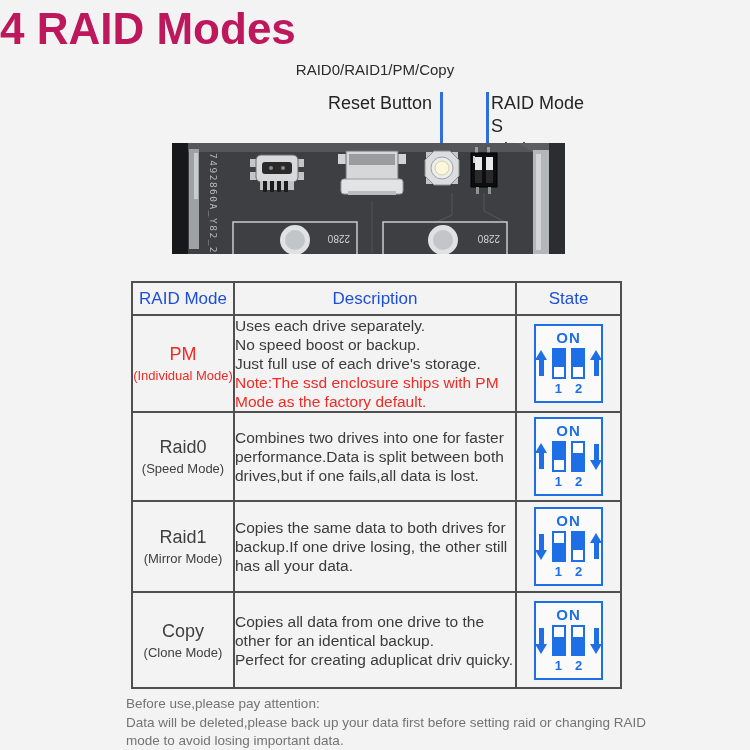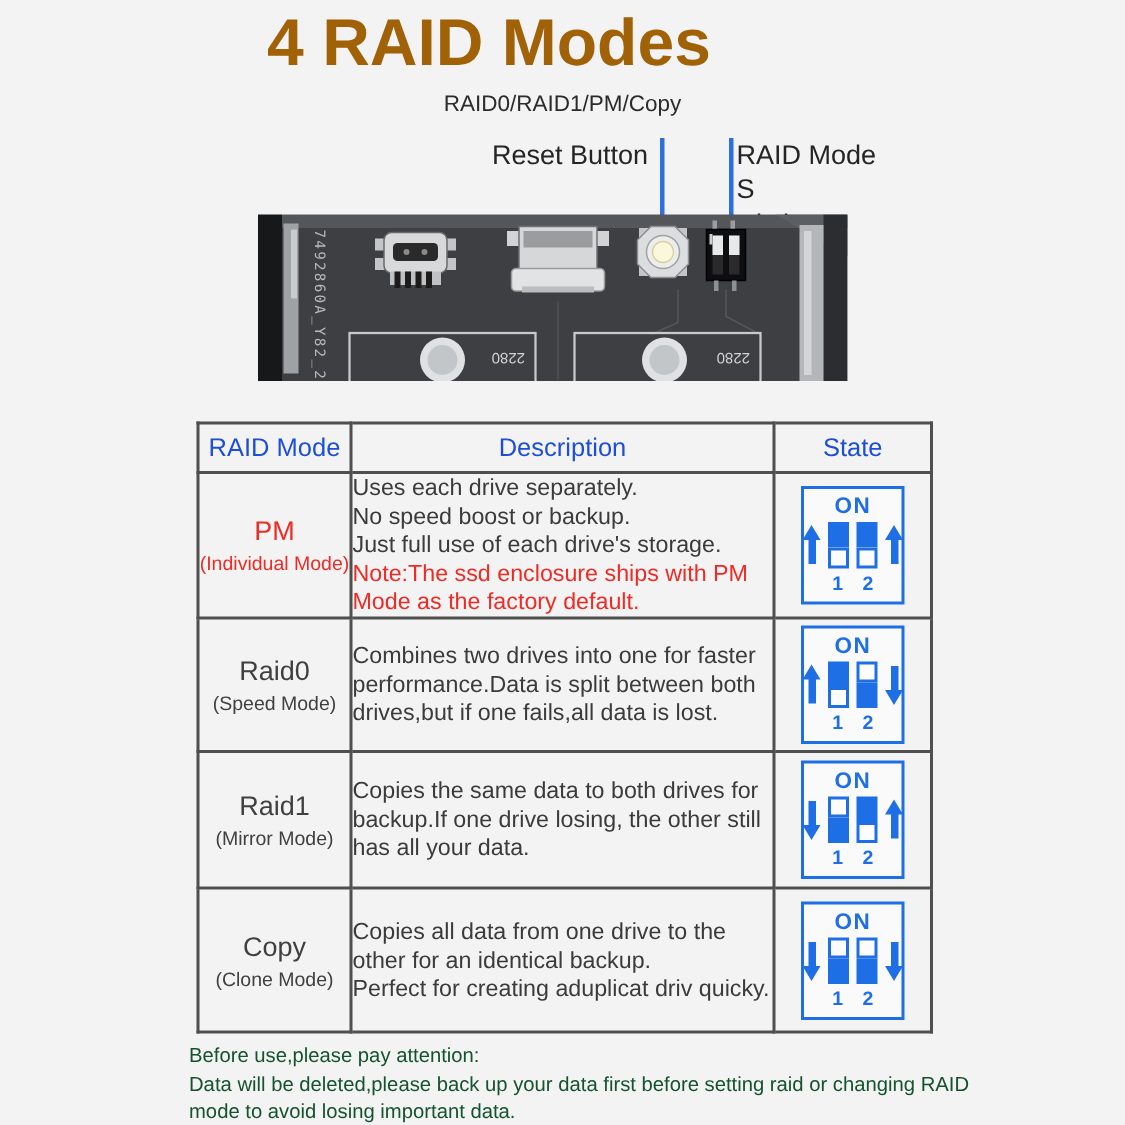--- a/index.html
+++ b/index.html
@@ -3,22 +3,22 @@
 <meta charset="utf-8">
 <style>
   :root { --blue:#1e6fe5; --red:#ee2b24; --ink:#2b2b2b; --border:#4f4f4f; }
   * { margin:0; padding:0; box-sizing:border-box; }
   html,body { background:#f3f3f4; }
   .page {
     position:relative; width:750px; height:750px; overflow:hidden;
     background:#f3f3f4; font-family:"Liberation Sans", sans-serif; color:var(--ink);
   }
   .title {
-    position:absolute; top:4px; left:0; width:652px; text-align:center;
-    font-size:44px; font-weight:700; color:#a16207; letter-spacing:0px;
+    position:absolute; top:4px; left:0; width:652px; text-align:left;
+    font-size:44px; font-weight:700; color:#be185d; letter-spacing:0px;
   }
   .subtitle {
     position:absolute; top:61px; left:0; width:750px; text-align:center;
     font-size:15px; color:#2b2b2b;
   }
   .callout { position:absolute; font-size:18px; color:#252525; white-space:pre-line; line-height:23px; }
   .callout-reset { top:92px; right:318px; text-align:right;margin-left:32px; }
   .callout-switch { top:92px; left:491px; width:102px; }
   .pointer-line { position:absolute; width:3px; background:#2e6fdd; }
   .line-reset { left:440px; top:92px; height:70px; }
@@ -54,21 +54,21 @@
     content:""; position:absolute; top:0; left:0;
     border-left:6px solid transparent; border-right:6px solid transparent;
     border-bottom:10px solid var(--blue);
   }
   .arrow::after { content:""; position:absolute; top:9px; left:3.5px; width:5px; height:17px; background:var(--blue); }
   .arrow.down { transform:scaleY(-1); }
   .dip-nums { display:flex; gap:13px; color:var(--blue); font-weight:700; font-size:13px; margin-top:1px; }
 
   .footer {
     position:absolute; left:126px; top:695px; width:540px;
-    font-size:13.5px; line-height:18.5px; color:#14532d; white-space:pre-line;
+    font-size:13.5px; line-height:18.5px; color:#737373; white-space:pre-line;
   }
 </style>
 </head>
 <body>
 
 <div class="page">
 
   <div class="title">4 RAID Modes</div>
   <div class="subtitle">RAID0/RAID1/PM/Copy</div>
 

